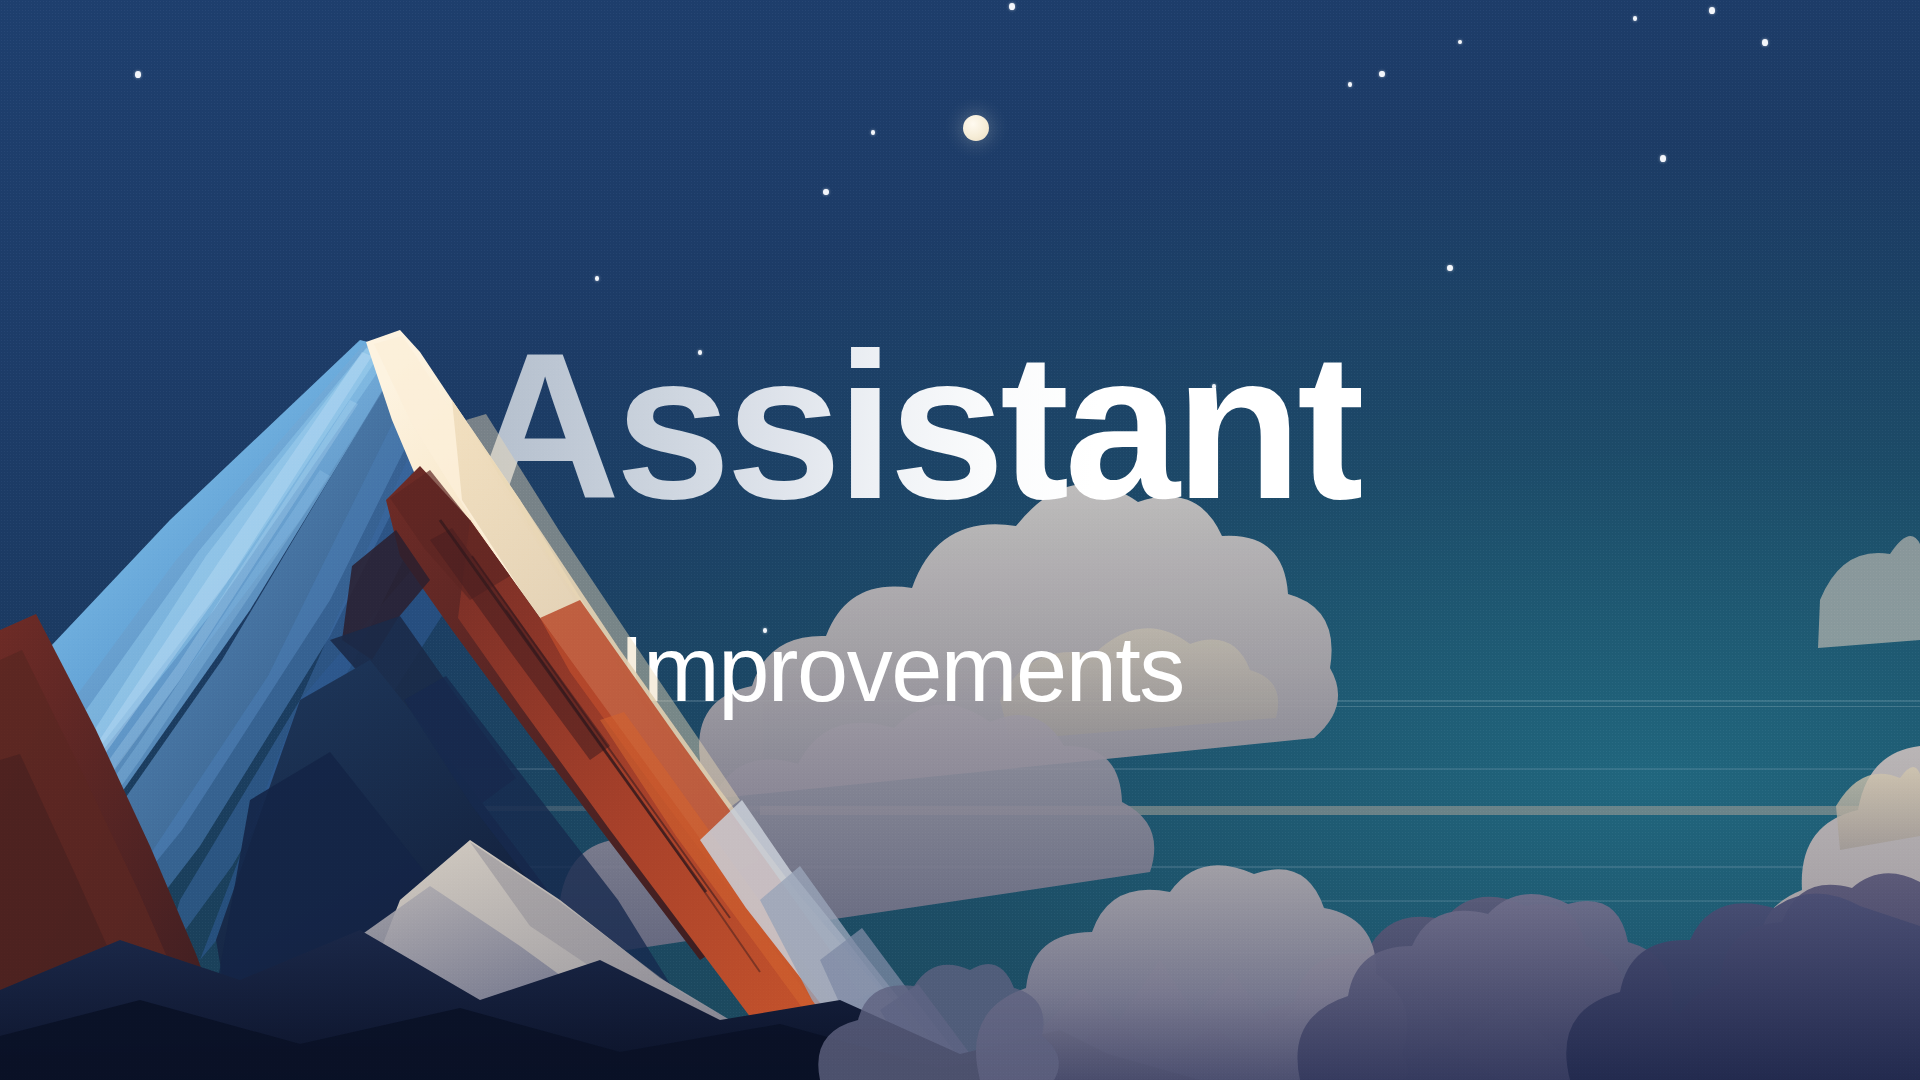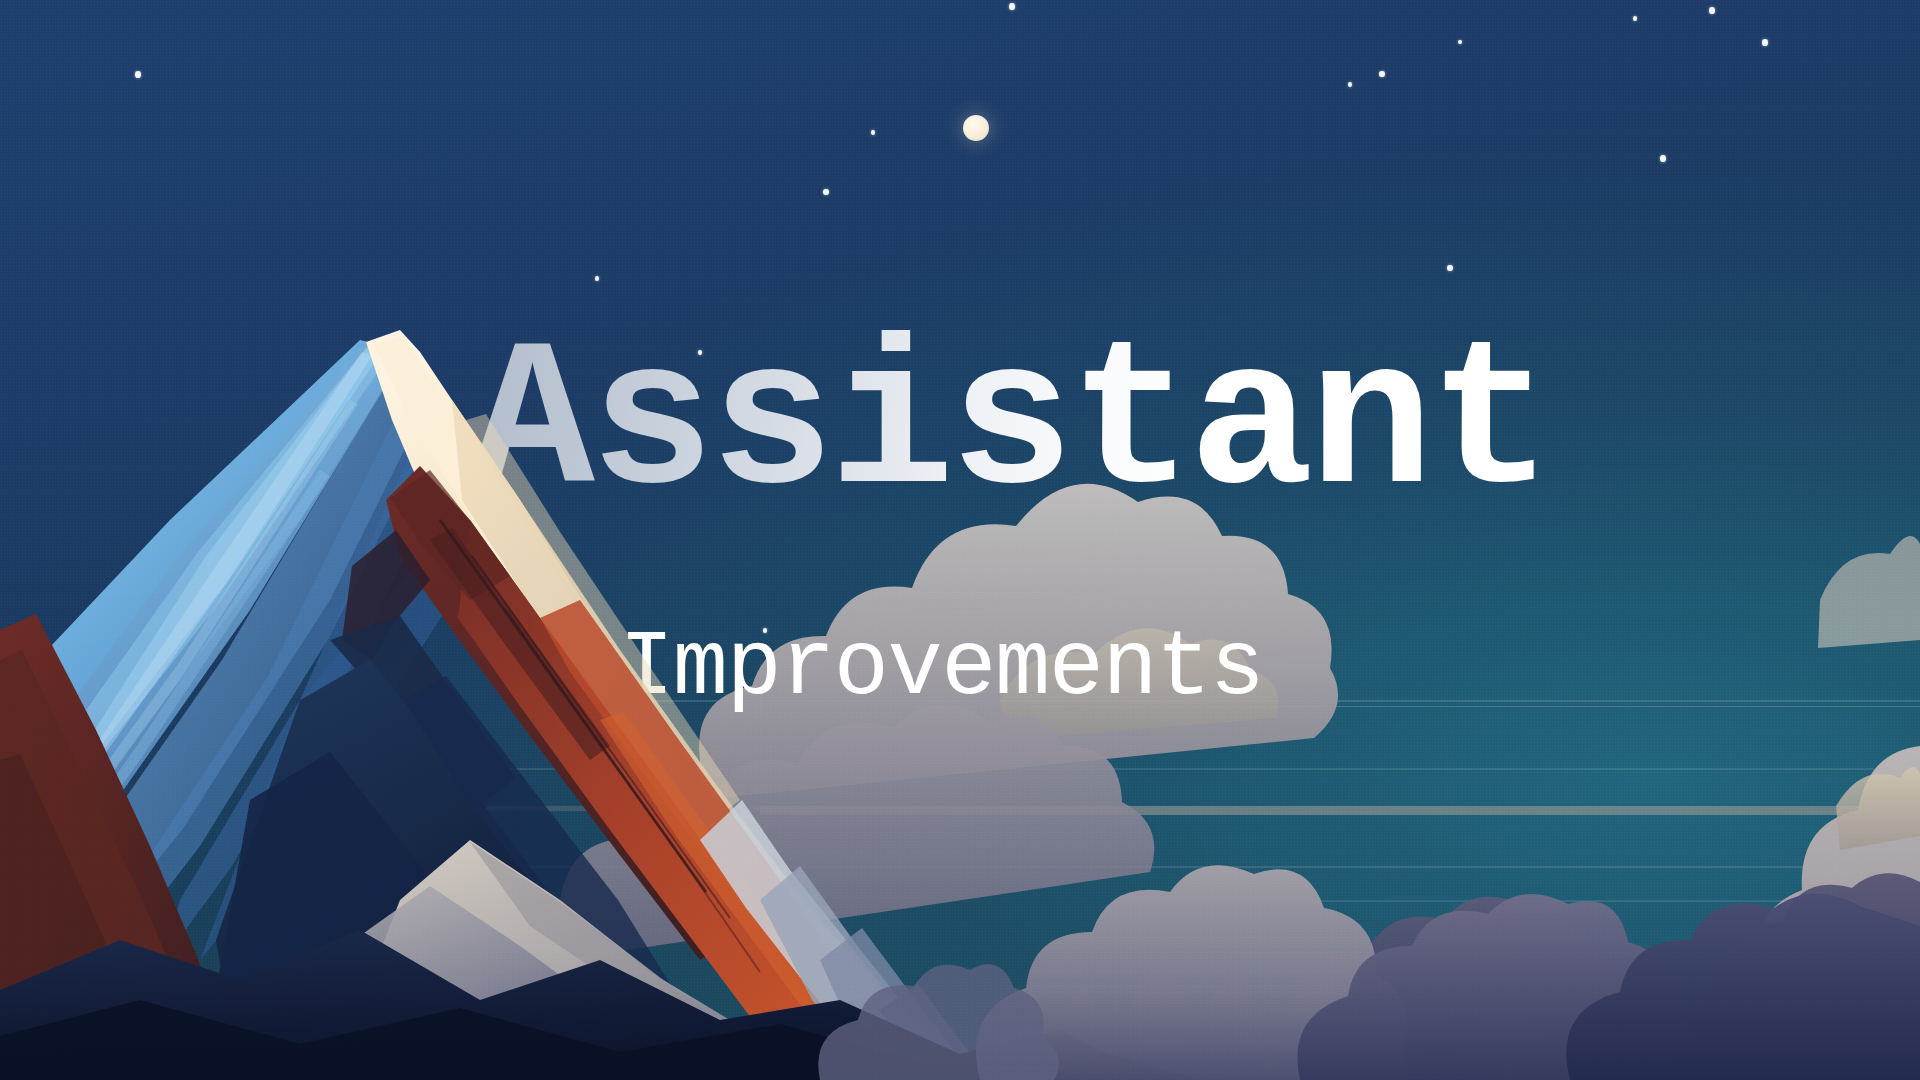--- a/index.html
+++ b/index.html
@@ -60,21 +60,20 @@
     width:1920px; height:1080px;
     display:block;
   }
 
   
   .copy {
     position:absolute;
     left:0; top:0;
     width:1920px; height:1080px;
     pointer-events:none;
-    font-family:Liberation Mono, monospace;
   }
   .title {
     position:absolute;
     left:470px; top:322px;
     font-size:208px;
     font-weight:700;
     letter-spacing:-5px;
     line-height:1;
     white-space:nowrap;
     background:linear-gradient(95deg,

